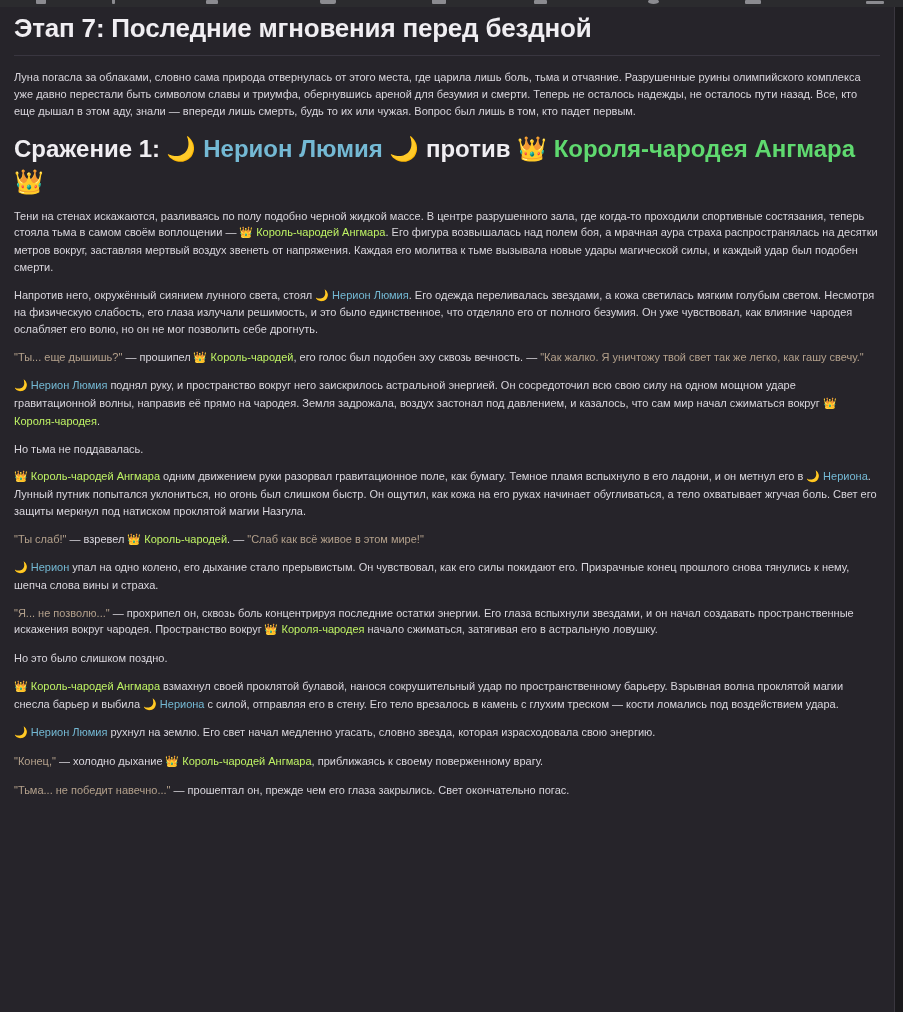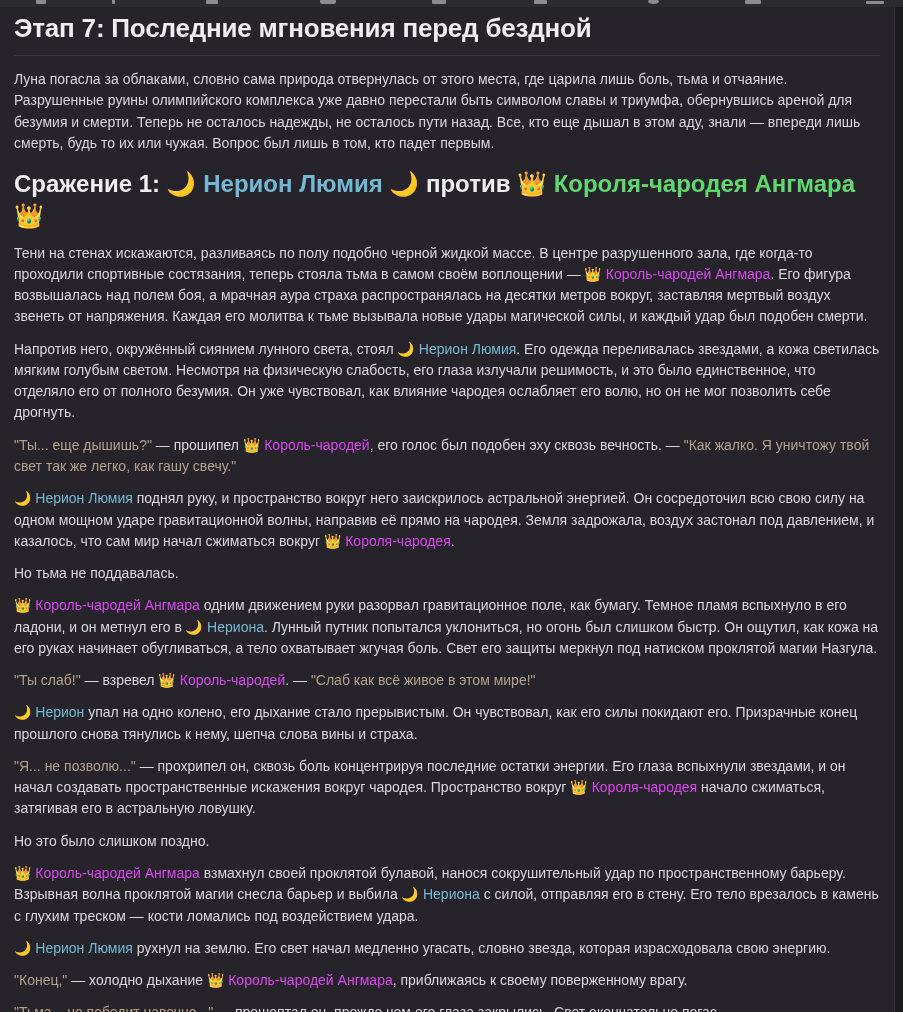--- a/index.html
+++ b/index.html
@@ -53,32 +53,32 @@
   h2.battle-heading {
     font-size: 24px;
     font-weight: bold;
     color: #f0eef2;
     line-height: 1.3;
     margin-top: 14px;
     margin-bottom: 10px;
   }
 
   p {
-    font-size: 14px;
+    font-size: 11px;
     line-height: 1.52;
     color: #d9d6dd;
     margin-bottom: 11px;
     text-align: left;
   }
 
   p.intro { margin-bottom: 0; }
 
   
   .hero   { color: #74b9d4; }
-  .villain{ color: #d946ef; }
+  .villain{ color: #bef264; }
   .quote  { color: #b3a08b; }
   .emoji  { font-family: "DejaVu Sans", sans-serif; }
 
   h2.battle-heading .hero    { color: #74b9d4; }
   h2.battle-heading .villain { color: #5fd96f; }
 </style>
 </head>
 <body>
 
 <div class="toolbar-sliver">

